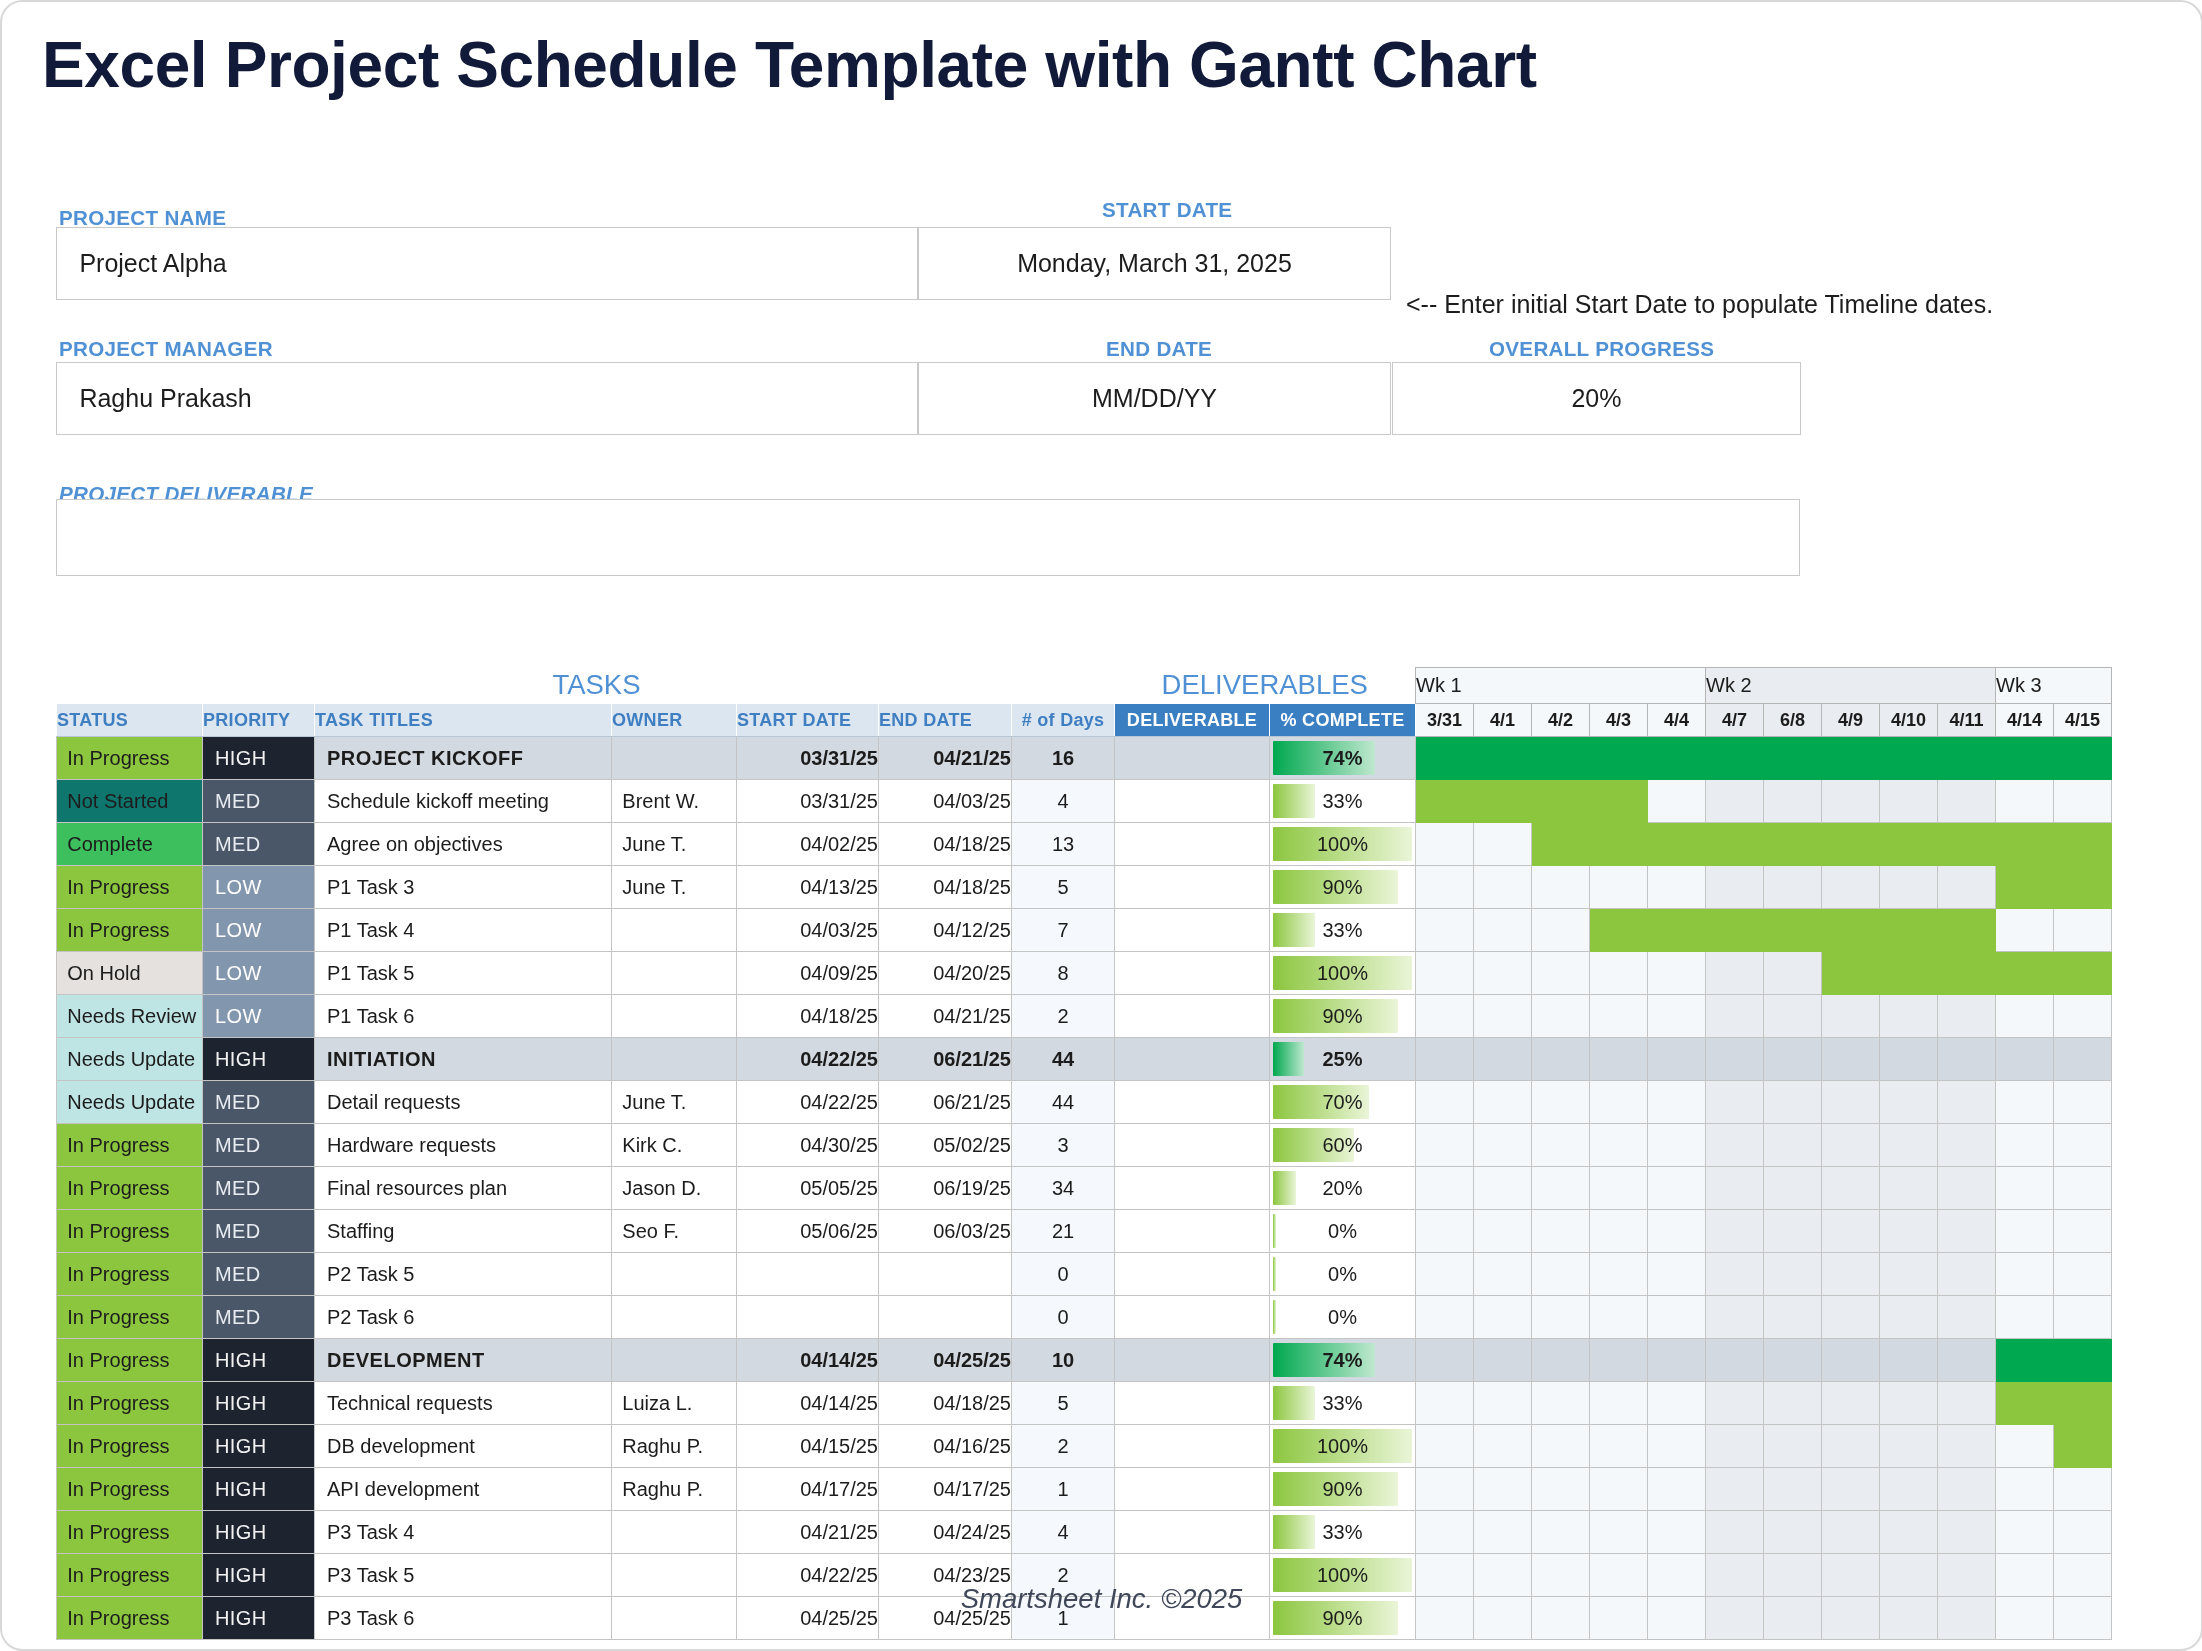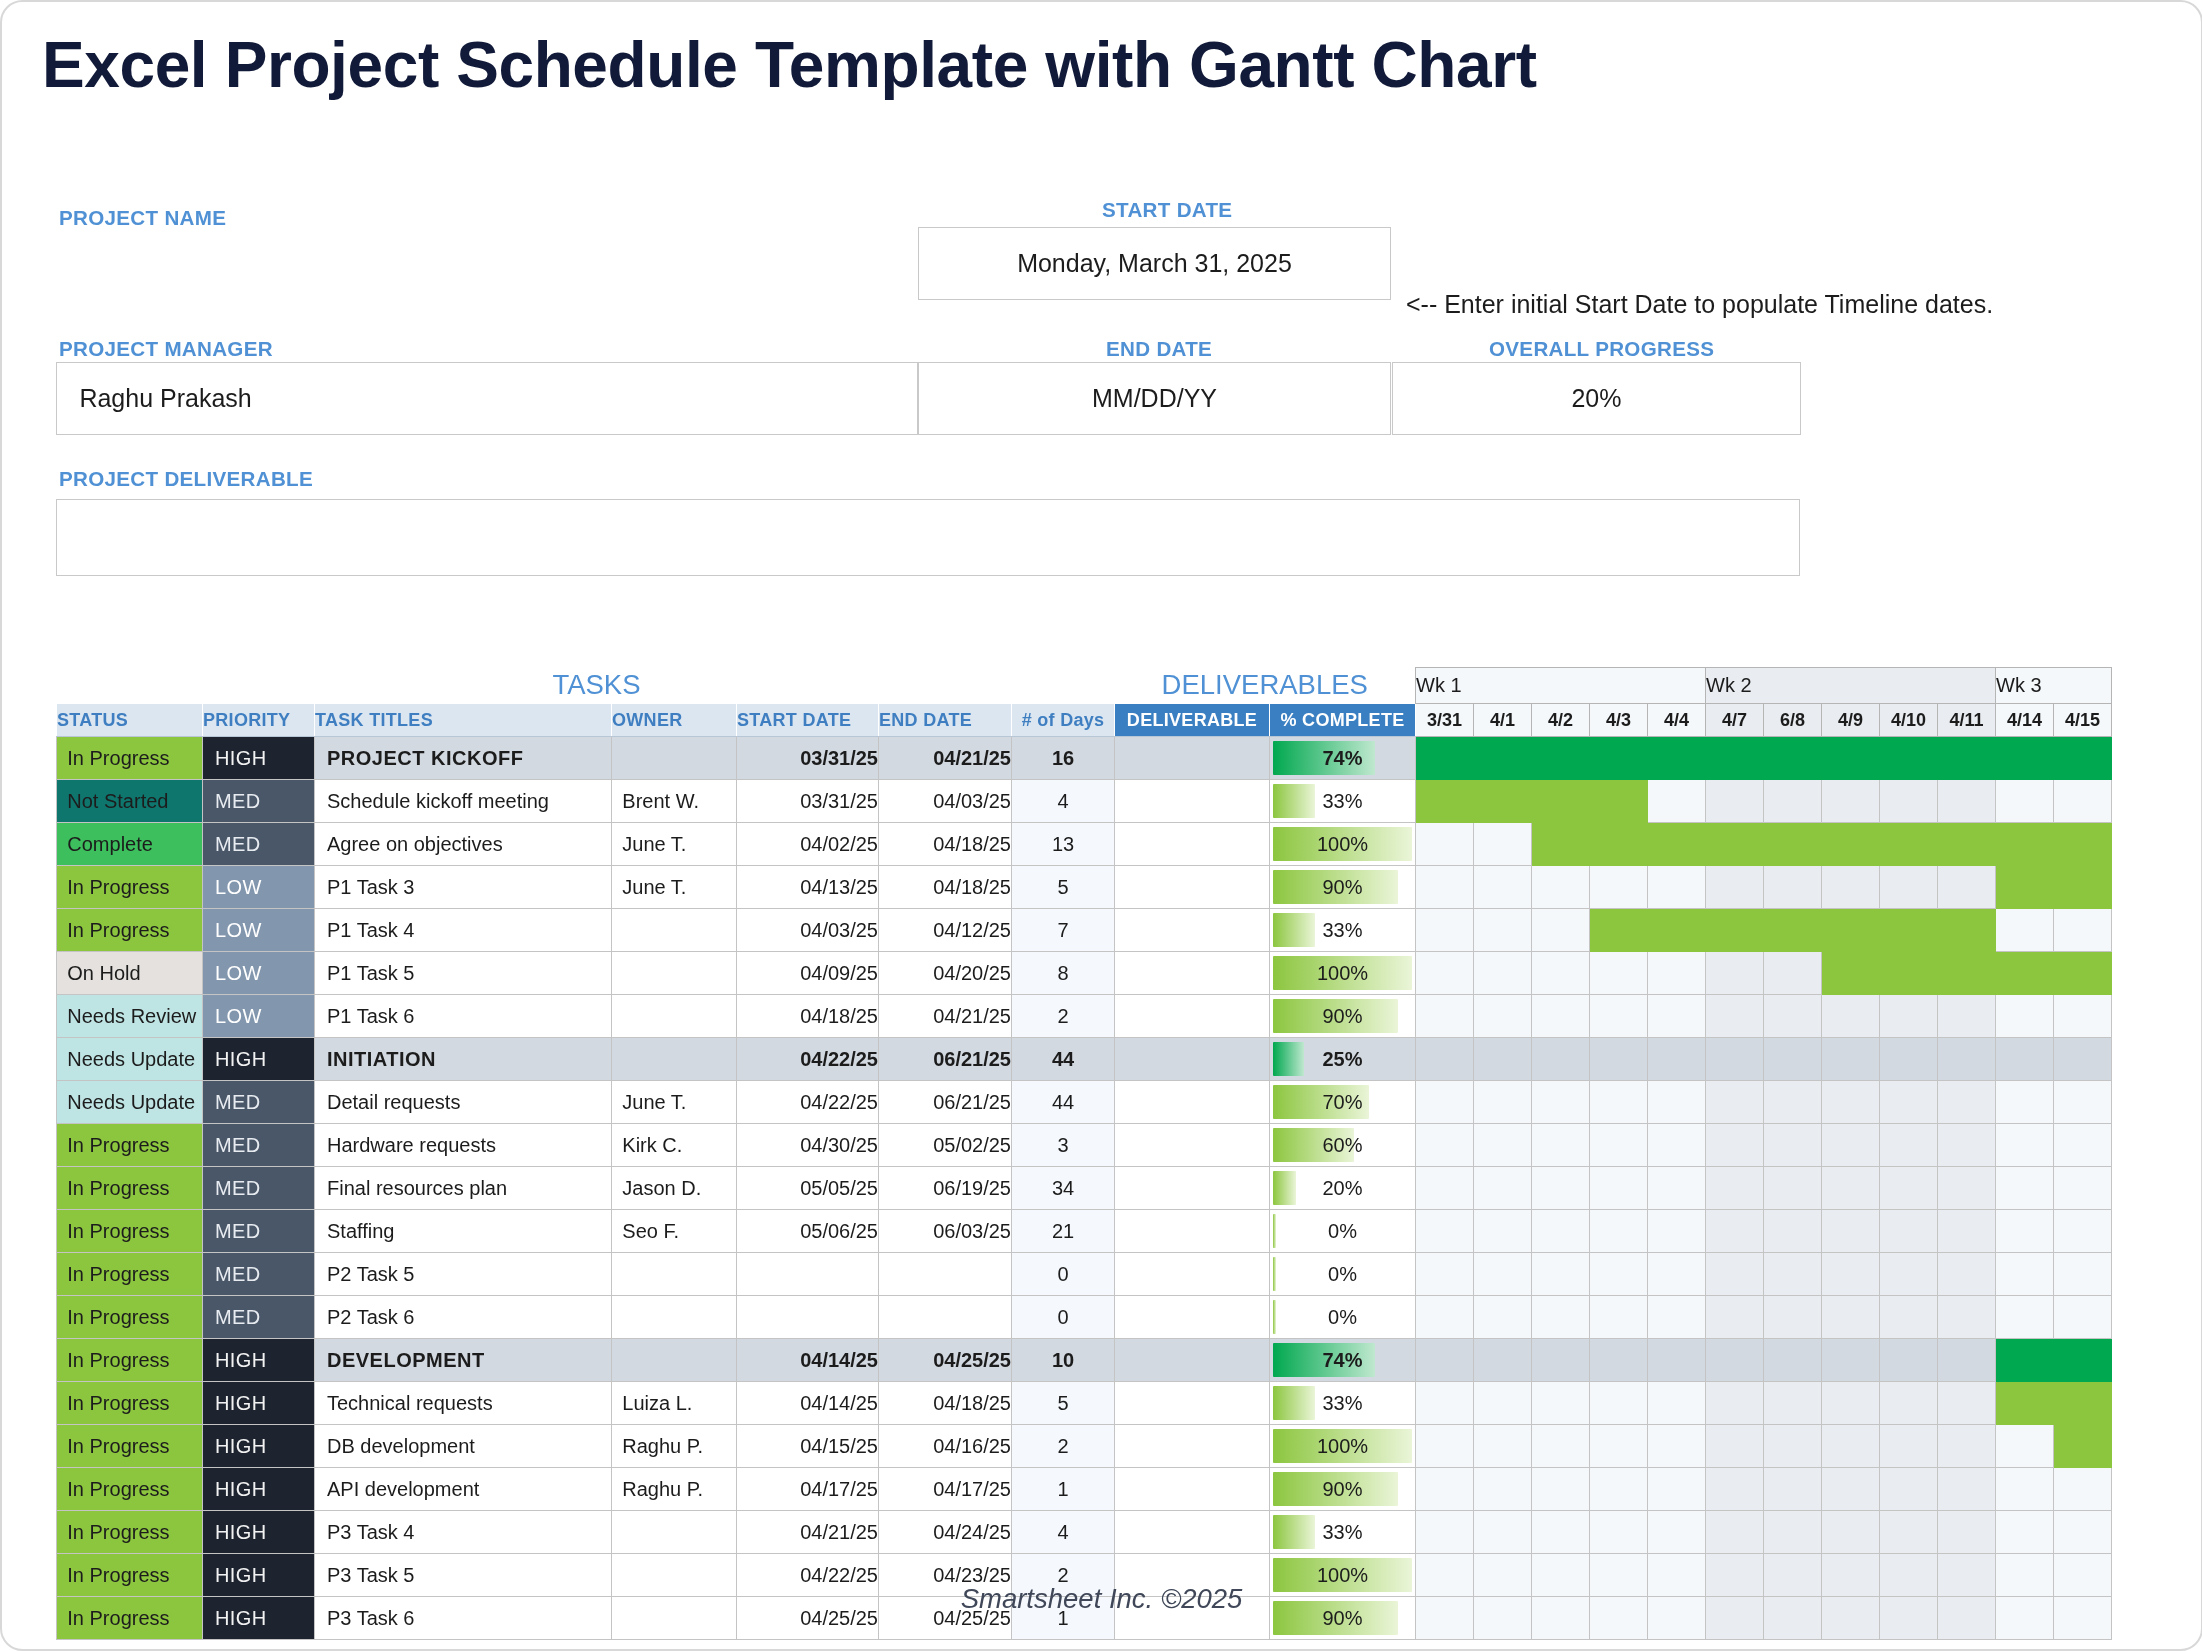--- a/index.html
+++ b/index.html
@@ -241,32 +241,33 @@
 </head>
 <body>
 
 <div class="page">
 
   <div class="title">Excel Project Schedule Template with Gantt Chart</div>
 
   <div class="form-label" style="left:57px; top:204px;">PROJECT NAME</div>
   <div class="form-label" style="left:1100px; top:196px;">START DATE</div>
 
+  <div class="form-box padl" style="left:54px; top:225px; width:862px; height:73px;">Project Alpha</div>
   <div class="form-box center" style="left:916px; top:225px; width:473px; height:73px;">Monday, March 31, 2025</div>
   <div class="hint" style="left:1404px; top:248px;">&lt;-- Enter initial Start Date to populate Timeline dates.</div>
 
   <div class="form-label" style="left:57px; top:335px;">PROJECT MANAGER</div>
   <div class="form-label" style="left:1104px; top:335px;">END DATE</div>
   <div class="form-label" style="left:1487px; top:335px;">OVERALL PROGRESS</div>
 
   <div class="form-box padl" style="left:54px; top:360px; width:862px; height:73px;">Raghu Prakash</div>
   <div class="form-box center" style="left:916px; top:360px; width:473px; height:73px;">MM/DD/YY</div>
   <div class="form-box center" style="left:1390px; top:360px; width:409px; height:73px;">20%</div>
 
-  <div class="form-label" style="left:57px; top:465px;">PROJECT DELIVERABLE</div>
+  <div class="form-label" style="left:57px; top:480px;font-style:italic;">PROJECT DELIVERABLE</div>
   <div class="form-label italic-note" style="left:331px; top:493px;text-decoration:underline;">Description of project deliverable</div>
   <div class="form-box padl" style="left:54px; top:497px; width:1744px; height:77px;"></div>
 
   <table class="grid">
     <colgroup>
       <col style="width:146px">
         <col style="width:112px">
         <col style="width:297px">
       <col style="width:125px">
         <col style="width:142px">

